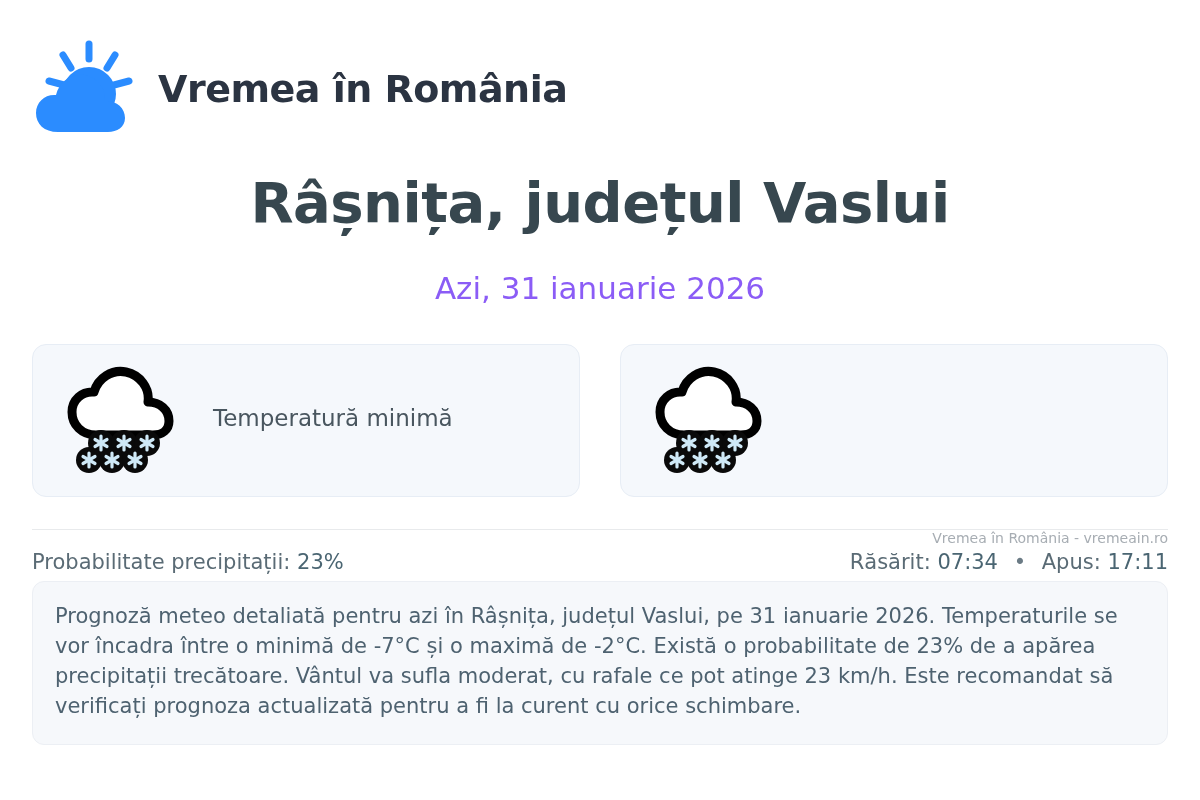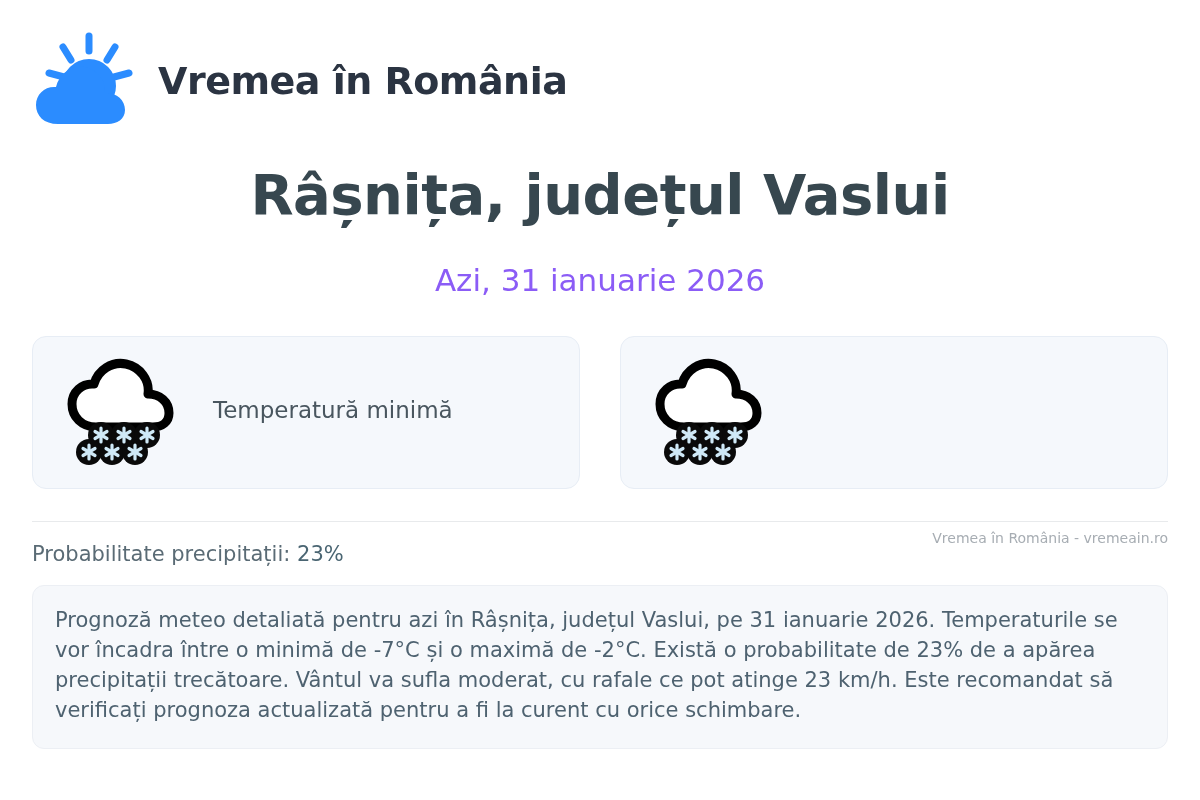--- a/index.html
+++ b/index.html
@@ -10,21 +10,21 @@
     height: 800px;
     background: #ffffff;
     font-family: "DejaVu Sans", "Liberation Sans", sans-serif;
     overflow: hidden;
   }
   .page {
     position: relative;
     width: 1200px;
     height: 574px;
     background: #ffffff;
-    padding: 0 32px;
+    padding: 8px 32px;
   }
 
   
   .brand {
     display: flex;
     align-items: center;
     gap: 18px;
     padding-top: 46px;
     height: 118px;
   }
@@ -126,21 +126,21 @@
   .stat.right  { text-align: right; }
   .stat-value { color: #4a6572; }
   .stat-sep {
     display: inline-block;
     padding: 0 9px;
     color: #6b7b85;
   }
 
   
   .description {
-    margin-top: 16px;
+    margin-top: 4px;
     background: #f6f8fb;
     border: 1px solid #eceff4;
     border-radius: 12px;
     padding: 20px 22px 22px 22px;
     font-size: 21px;
     line-height: 1.42;
     color: #4e6270;
   }
 
   
@@ -275,19 +275,26 @@
 
   </div>
 
   <div class="divider"></div>
 
   <div class="stats">
     <div class="stat left">
       <span>Probabilitate precipitații:</span>
       <span class="stat-value">23%</span>
     </div>
+    <div class="stat right">
+      <span>Răsărit:</span>
+      <span class="stat-value">07:34</span>
+      <span class="stat-sep">•</span>
+      <span>Apus:</span>
+      <span class="stat-value">17:11</span>
+    </div>
   </div>
 
   <div class="description">Prognoză meteo detaliată pentru azi în Râșnița, județul Vaslui, pe 31 ianuarie 2026. Temperaturile se vor încadra între o minimă de -7°C și o maximă de -2°C. Există o probabilitate de 23% de a apărea precipitații trecătoare. Vântul va sufla moderat, cu rafale ce pot atinge 23 km/h. Este recomandat să verificați prognoza actualizată pentru a fi la curent cu orice schimbare.</div>
 
   <div class="footer">Vremea în România - vremeain.ro</div>
 
 </div>
 
 </body></html>

